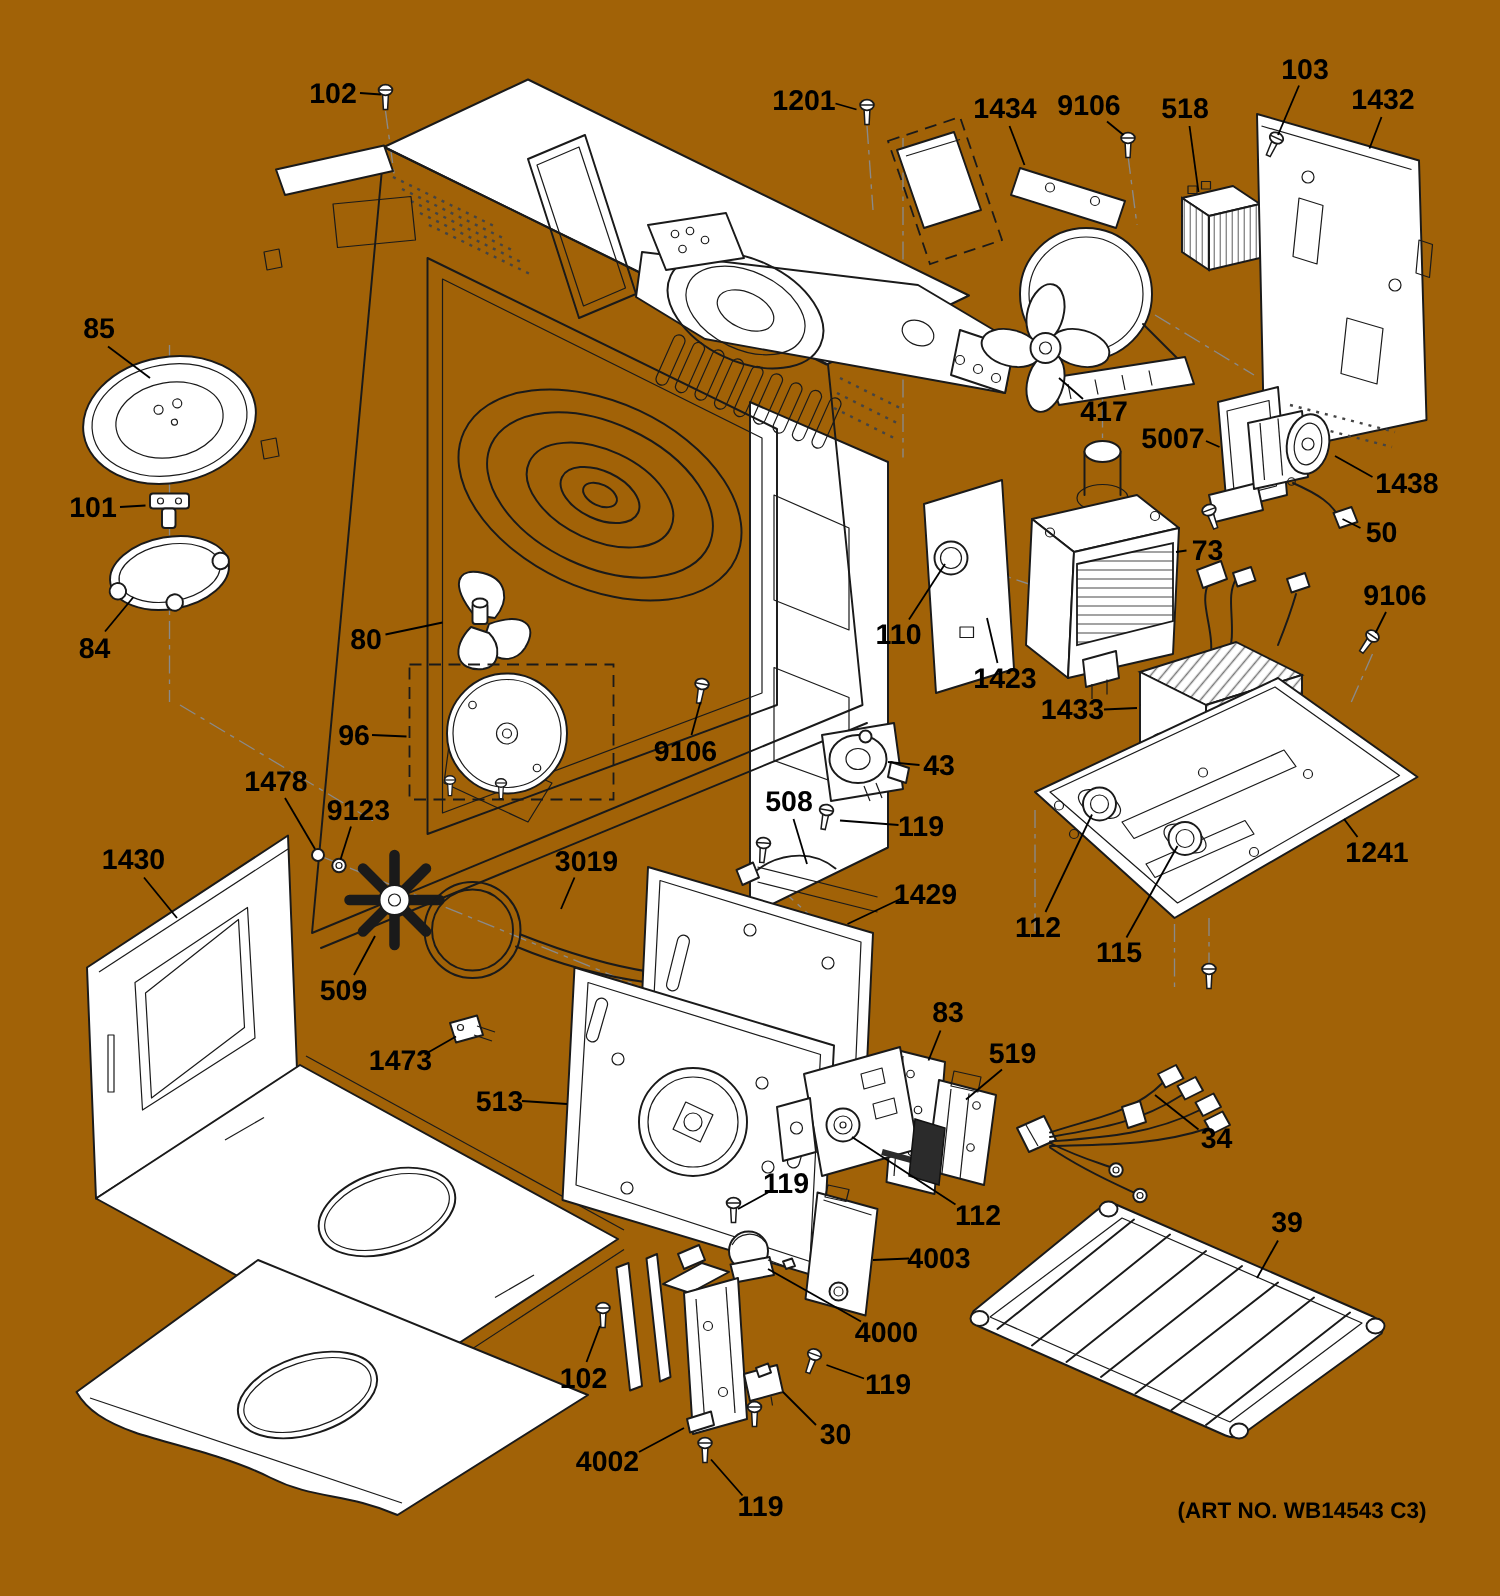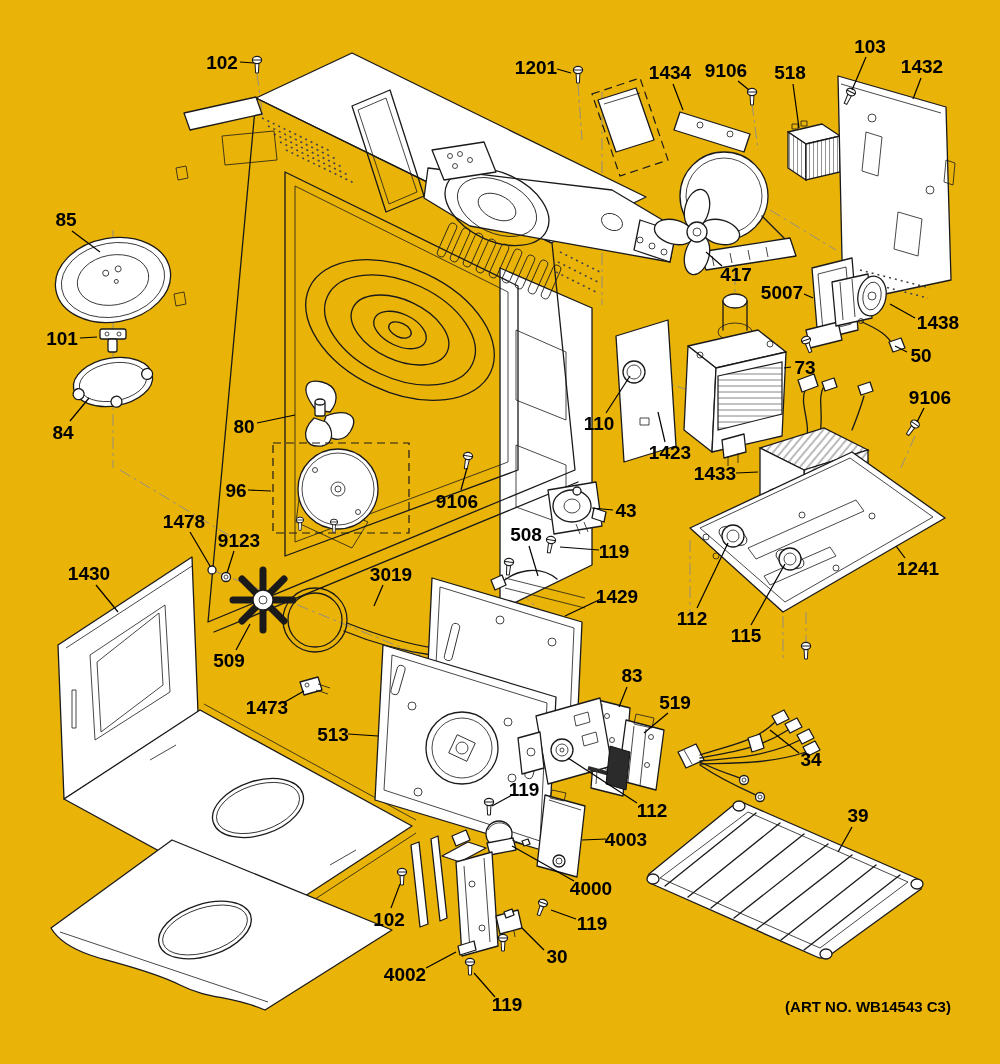--- a/index.html
+++ b/index.html
@@ -1,16 +1,16 @@
 <!DOCTYPE html>
 <html><head>
 <meta charset="utf-8">
 <style>
   html,body{margin:0;padding:0;background:#fff;}
-  .stage{position:relative;width:1000px;height:1064px;background:#eab308;overflow:hidden;
+  .stage{position:relative;width:1000px;height:1064px;background:#a16207;overflow:hidden;
          font-family:"Liberation Sans",sans-serif;}
   svg{display:block;}
   .ln{fill:none;stroke:#1a1a1a;stroke-width:1.3;stroke-linejoin:round;stroke-linecap:round;}
   .fw{fill:#ffffff;stroke:#1a1a1a;stroke-width:1.3;stroke-linejoin:round;}
   .thin{fill:none;stroke:#1a1a1a;stroke-width:0.8;stroke-linejoin:round;}
   .dash{fill:none;stroke:#8a8a8a;stroke-width:0.9;stroke-dasharray:12 4 3 4;}
   .dashed{fill:none;stroke:#1a1a1a;stroke-width:1.2;stroke-dasharray:8 5;}
   .dots{fill:none;stroke:#444;stroke-width:1.6;stroke-dasharray:2 4;}
   .dark{fill:#2b2b2b;stroke:#111;stroke-width:1;}
   .plabel{font:bold 19px "Liberation Sans",sans-serif;fill:#000;text-anchor:middle;}

